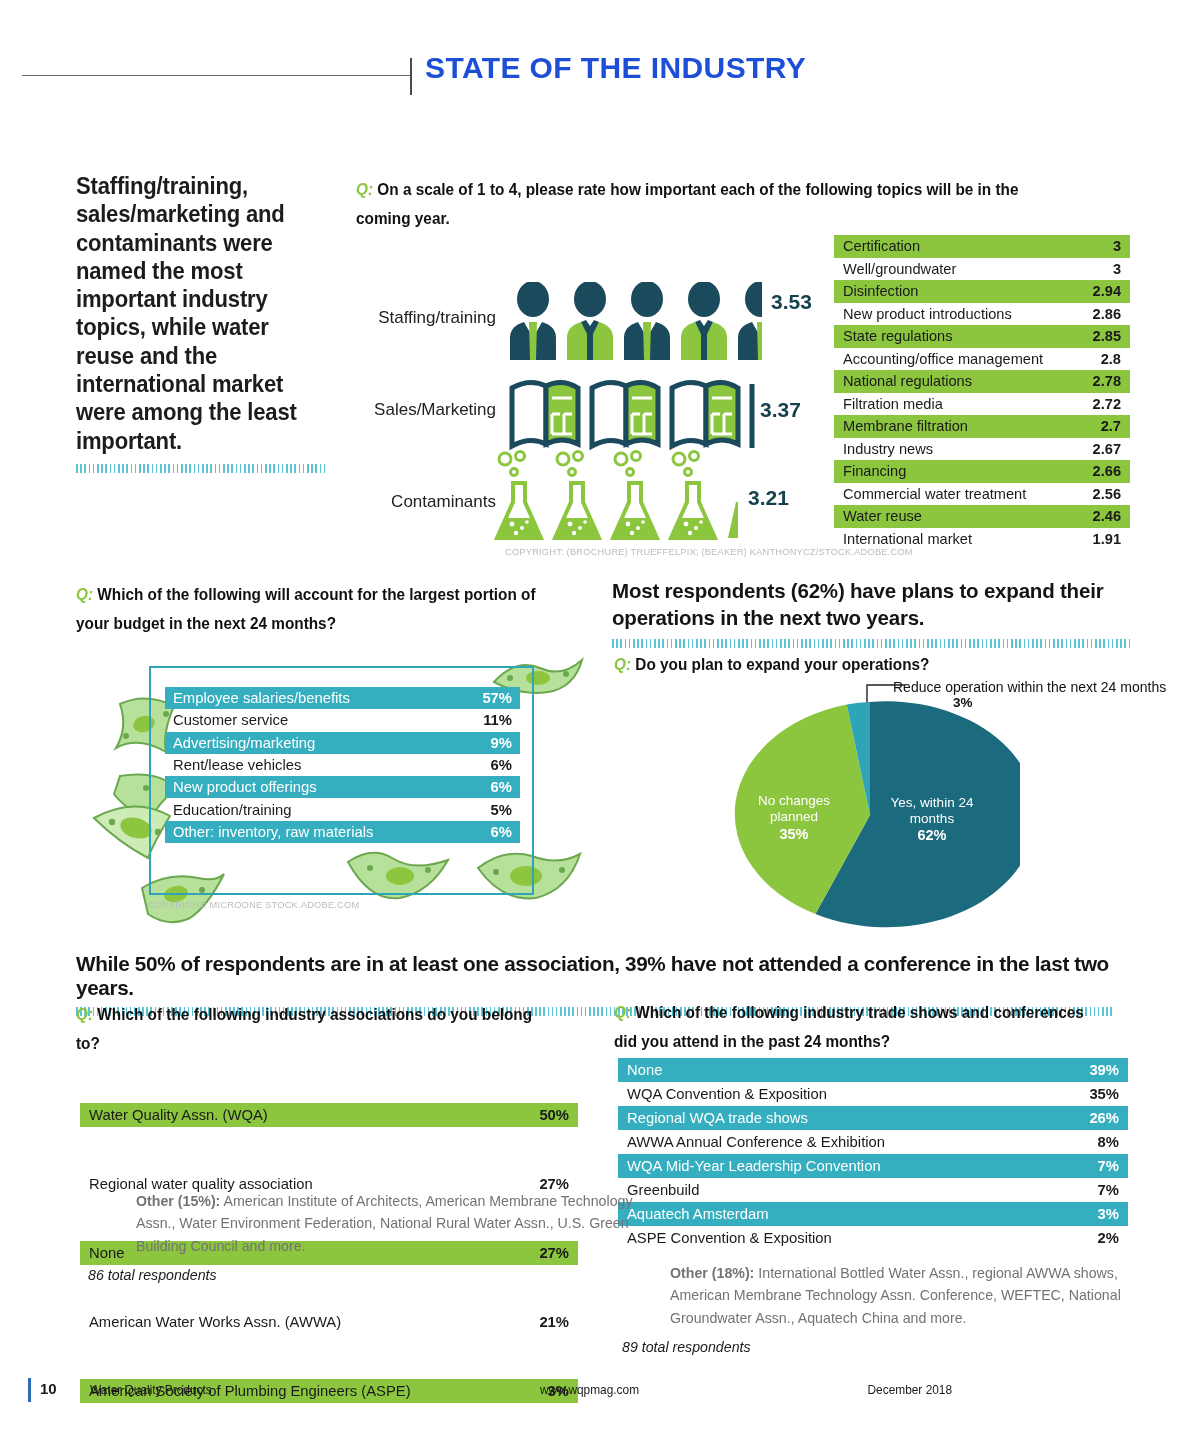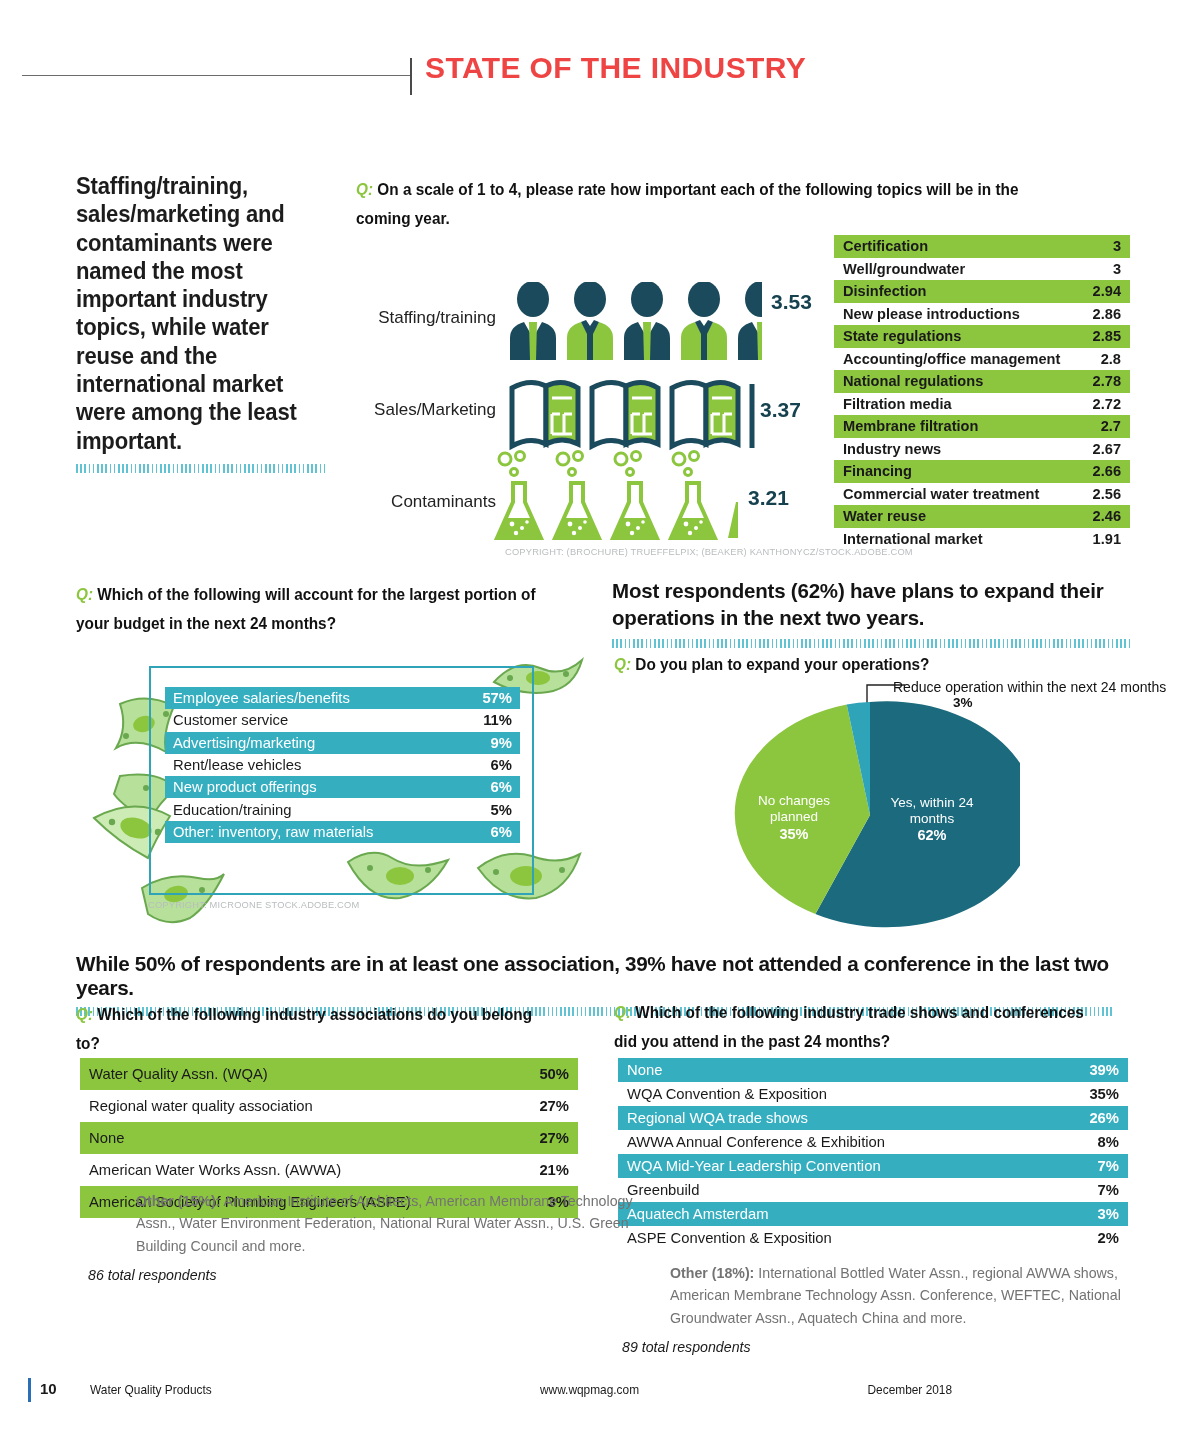--- a/index.html
+++ b/index.html
@@ -18,21 +18,21 @@
     position: absolute; left: 22px; top: 20px; width: 388px; height: 1px;
     background: #6b6b6b;
   }
   .header-tick {
     position: absolute; left: 410px; top: 3px; width: 2px; height: 37px;
     background: #4a4a4a;
   }
   .header-title {
     position: absolute; left: 425px; top: -4px;
     font-size: 30px; font-weight: bold; letter-spacing: 0.4px;
-    color: #ef4444;
+    color: #1d4ed8;
   }
 
   
   .deck {
     position: absolute; left: 76px; top: 172px; width: 250px;
   }
   .deck-text {
     font-size: 24.5px; line-height: 1.155; font-weight: bold;
     color: #1c1c1c; letter-spacing: -0.2px;
     font-family: "Liberation Sans", sans-serif;
@@ -70,21 +70,21 @@
   }
 
   
   .topics { position: absolute; left: 834px; top: 235px; width: 296px; }
   .trow {
     display: flex; justify-content: space-between; align-items: center;
     height: 22.5px; padding: 0 9px; font-size: 14.6px;
   }
   .trow.alt { background: #8cc63e; }
   .trow .tval { font-weight: bold; }
-  .trow .tlabel { font-weight: 700; }
+  .trow .tlabel { font-weight: 400; }
 
   
   .q-budget { position: absolute; left: 76px; top: 580px; width: 520px; }
   .money-box {
     position: absolute; left: 149px; top: 666px; width: 385px; height: 229px;
     border: 2px solid #2fa3b8;
   }
   .budget-table { position: absolute; left: 165px; top: 687px; width: 355px; }
   .brow {
     display: flex; justify-content: space-between; align-items: center;
@@ -123,21 +123,21 @@
     transform: scaleX(0.985); transform-origin: left top;
   }
   .bottom-head .tick-rule { margin-top: 7px; width: 1052px; }
 
   .q-assoc { position: absolute; left: 76px; top: 1000px; width: 500px; }
   .q-shows { position: absolute; left: 614px; top: 998px; width: 520px; }
 
   .assoc-table { position: absolute; left: 80px; top: 1058px; width: 498px; }
   .arow {
     display: flex; justify-content: space-between; align-items: center;
-    height: 32px; padding: 0 9px; font-size: 14.8px; font-weight: 500;
+    height: 24px; padding: 0 9px; font-size: 14.8px; font-weight: 500; margin-top: 45px;
   }
   .arow.alt { background: #8cc63e; }
   .arow .aval { font-weight: bold; }
 
   .shows-table { position: absolute; left: 618px; top: 1058px; width: 510px; }
   .srow {
     display: flex; justify-content: space-between; align-items: center;
     height: 24px; padding: 0 9px; font-size: 14.8px; font-weight: 500;
   }
   .srow.alt { background: #35afc0; color: #ffffff; }
@@ -335,21 +335,21 @@
       </div>
     <div class="trow">
       <span class="tlabel">Well/groundwater</span>
       <span class="tval">3</span>
       </div>
     <div class="trow alt">
       <span class="tlabel">Disinfection</span>
       <span class="tval">2.94</span>
       </div>
     <div class="trow">
-      <span class="tlabel">New please introductions</span>
+      <span class="tlabel">New product introductions</span>
       <span class="tval">2.86</span>
       </div>
     <div class="trow alt">
       <span class="tlabel">State regulations</span>
       <span class="tval">2.85</span>
       </div>
     <div class="trow">
       <span class="tlabel">Accounting/office management</span>
       <span class="tval">2.8</span>
       </div>

